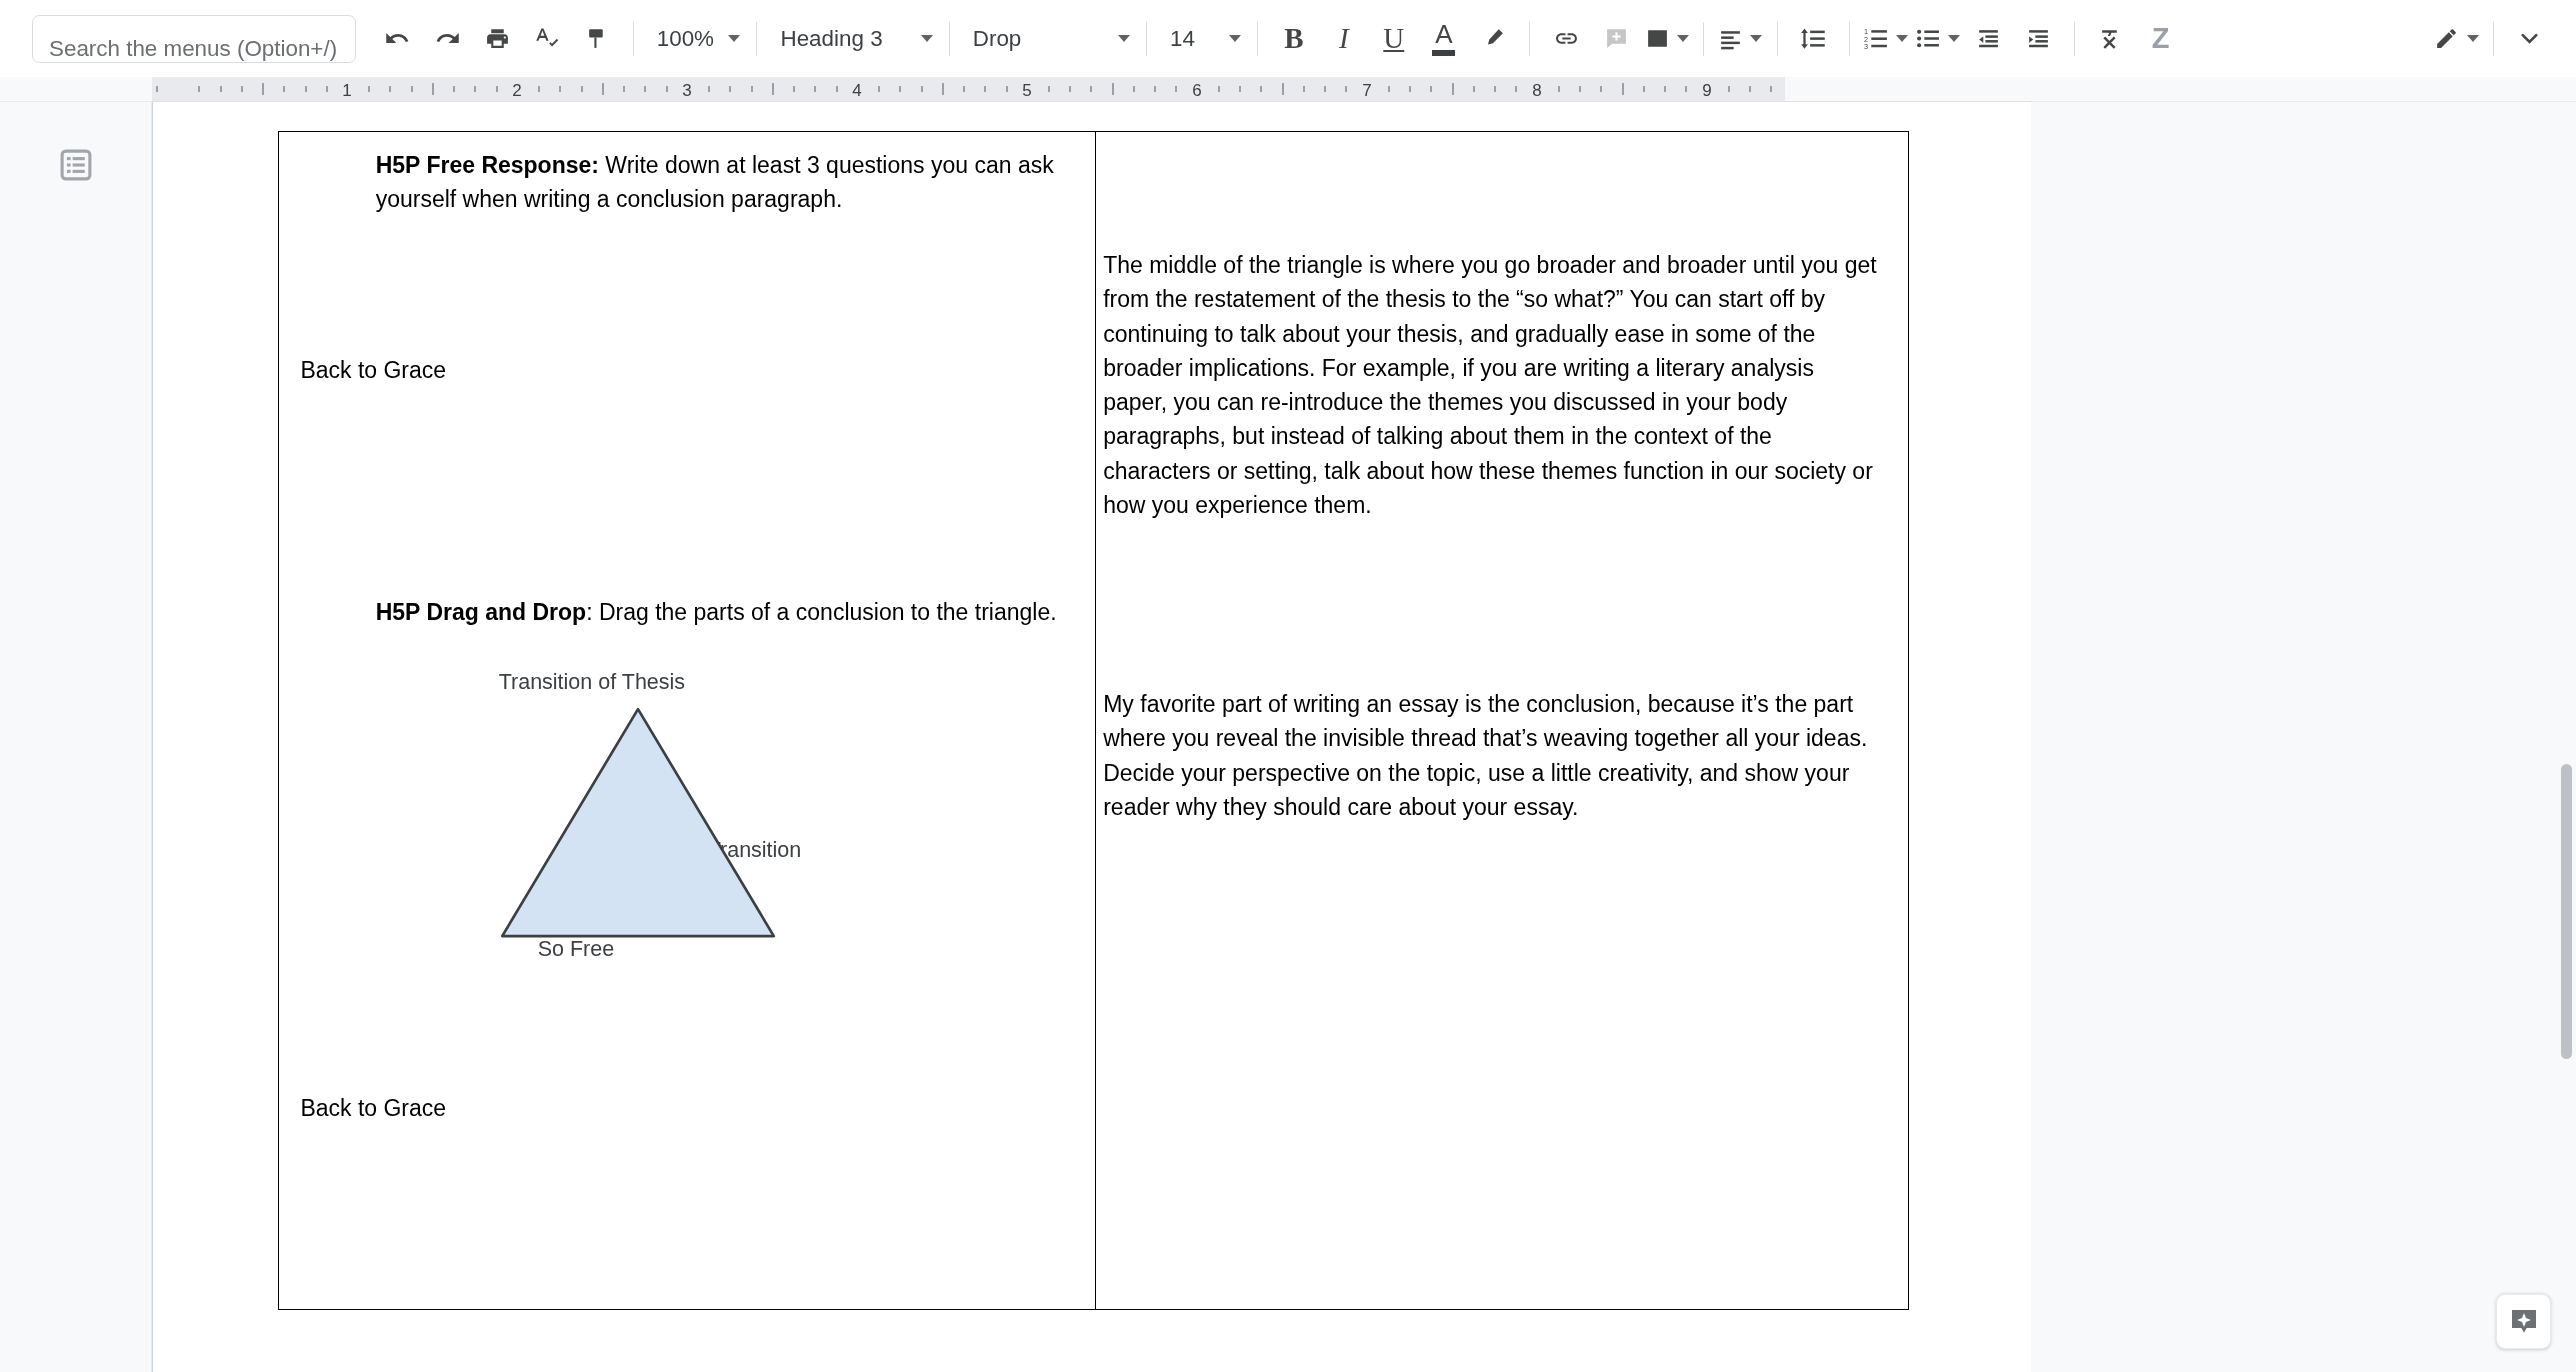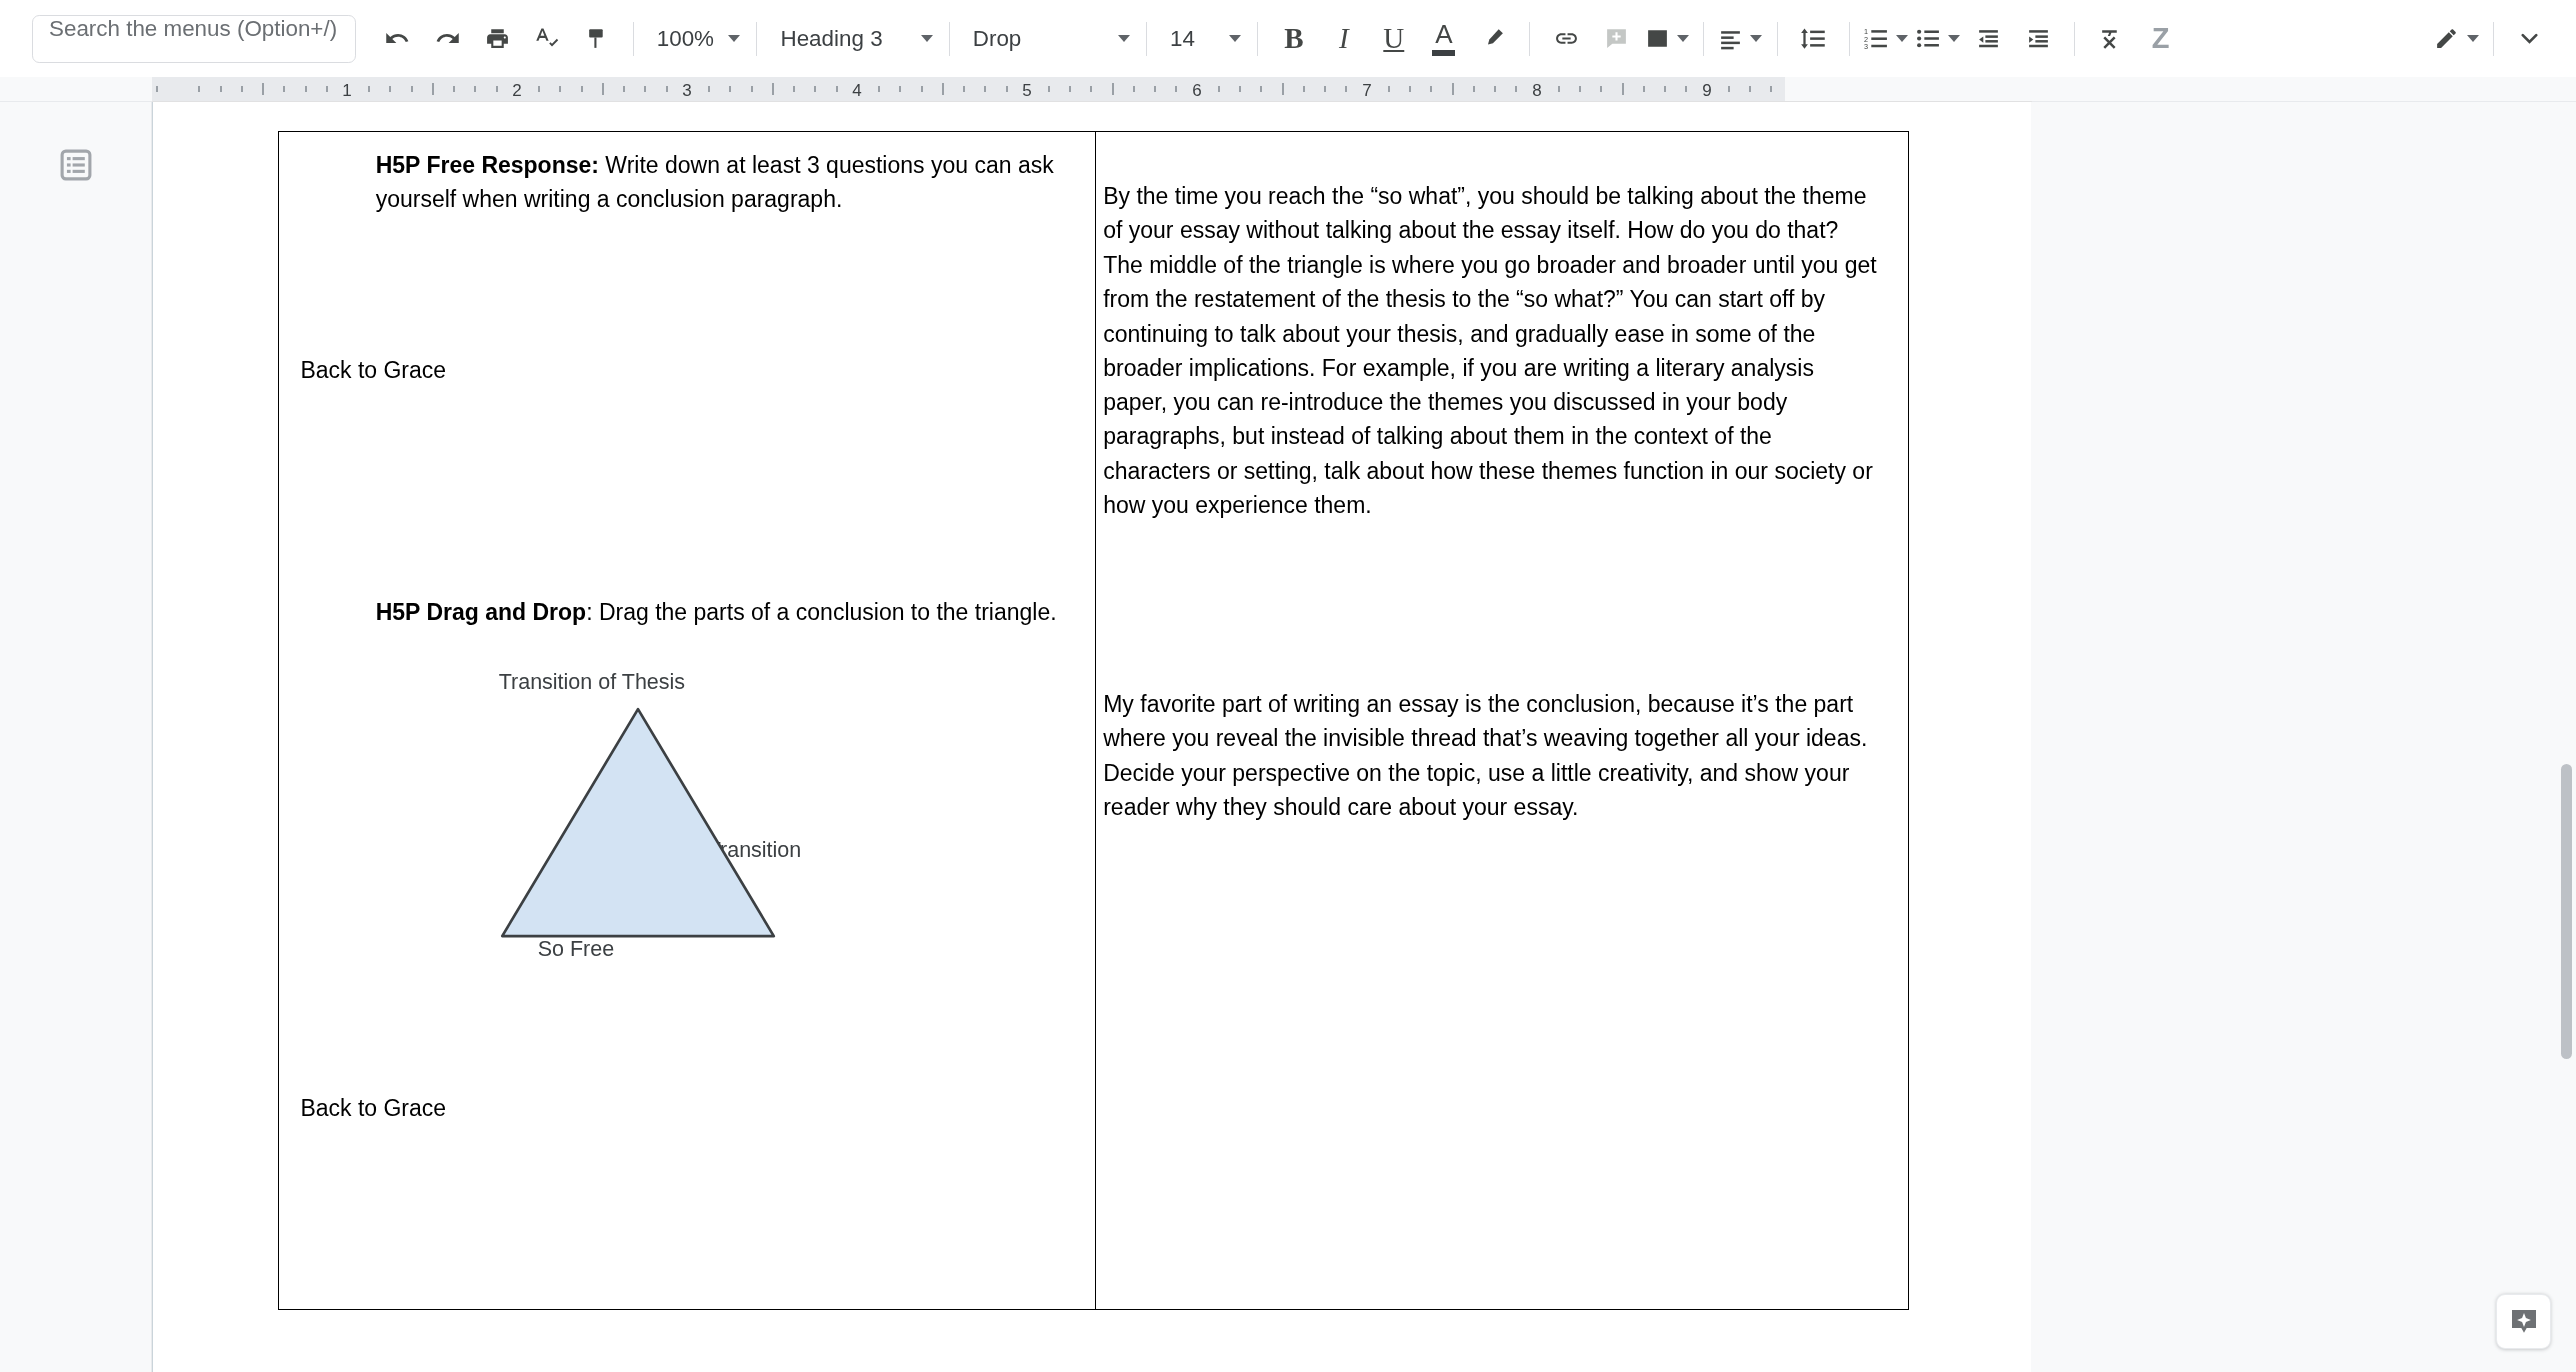--- a/index.html
+++ b/index.html
@@ -15,21 +15,21 @@
     position: absolute; top: 0; left: 0;
     width: 2576px; height: 77px;
     background: #ffffff;
     display: flex; align-items: center;
     padding-left: 32px; padding-right: 21.5px;
   }
   .search-box {
     width: 324px; height: 48px;
     border: 0.9px solid #dadce0;
     border-radius: 7.2px;
-    display: flex; align-items: flex-start;
+    display: flex; align-items: flex-end;
     padding: 0 16px;
     background: #fff;
   }
   .search-box span {
     font-size: 22.4px; color: #6b6f73;
     white-space: nowrap;
     font-family: "Liberation Sans", sans-serif;
   }
   .tb-btn {
     width: 50px; height: 50px;
@@ -574,21 +574,20 @@
           <div class="fig-label lbl-bottom">So Free</div>
           <svg class="tri-svg" width="286" height="243" viewBox="0 0 320 272">
             <polygon id="tri-poly" points="160,8 312,262 8,262" fill="#d3e3f3" stroke="#3c4043" stroke-width="3" stroke-linejoin="round"></polygon>
           </svg>
         </div>
 
         <div class="p noindent back-grace-2">Back to Grace</div>
       </div>
 
       <div class="col-right">
-        <div class="p rp1">By the time you reach the “so what”, you should be talking about the theme of your essay without talking about the essay itself. How do you do that?</div>
         <div class="p rp2">The middle of the triangle is where you go broader and broader until you get from the restatement of the thesis to the “so what?” You can start off by continuing to talk about your thesis, and gradually ease in some of the broader implications. For example, if you are writing a literary analysis paper, you can re-introduce the themes you discussed in your body paragraphs, but instead of talking about them in the context of the characters or setting, talk about how these themes function in our society or how you experience them.</div>
         <div class="p rp3">My favorite part of writing an essay is the conclusion, because it’s the part where you reveal the invisible thread that’s weaving together all your ideas. Decide your perspective on the topic, use a little creativity, and show your reader why they should care about your essay.</div>
       </div>
 
     </div>
   </div>
 
   <div class="right-gutter"></div>
 
   <div class="fab">

